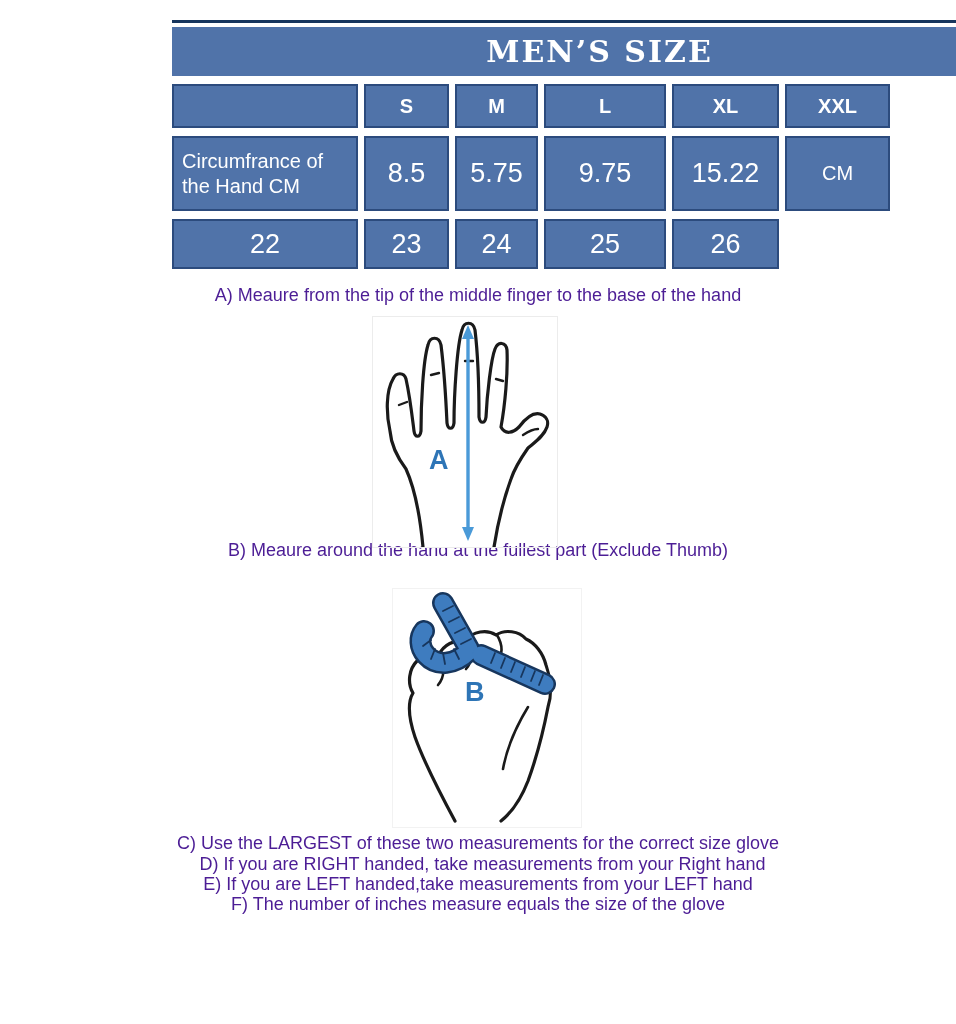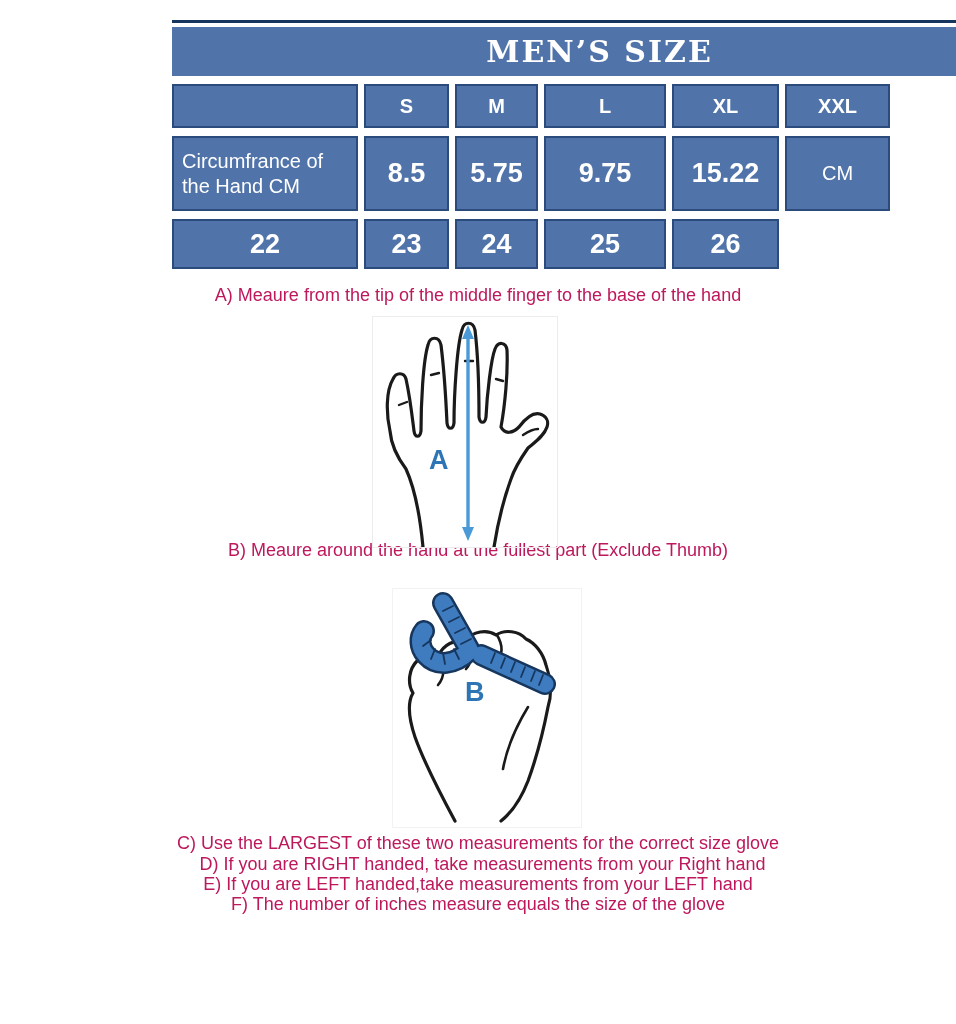--- a/index.html
+++ b/index.html
@@ -31,27 +31,27 @@
   .cell {
     background: #5073a9;
     border: 2px solid #2c4b7d;
     color: #ffffff;
     display: flex; align-items: center; justify-content: center;
     text-align: center;
   }
   .cell.size-head { font-weight: bold; font-size: 20px; }
   .cell.row-label { font-size: 20px; line-height: 1.25; }
   .cell.row-label.left { justify-content: flex-start; text-align: left; padding-left: 8px; padding-right: 16px; }
-  .cell.value { font-weight: bold; font-size: 27px; }
+  .cell.value { font-weight: normal; font-size: 27px; }
 
   
   .instruction {
     position: absolute; left: 0; width: 956px;
     text-align: center;
-    color: #be185d; font-size: 18px;
+    color: #4c1d95; font-size: 18px;
   }
   .line-a { top: 285px; }
   .line-b { top: 528px; margin-top: 12px; }
   .line-c { top: 833px; }
   .line-d { top: 854px; padding-left: 9px; }
   .line-e { top: 874px; }
   .line-f { top: 894px; }
 
   
   .figure-a {

